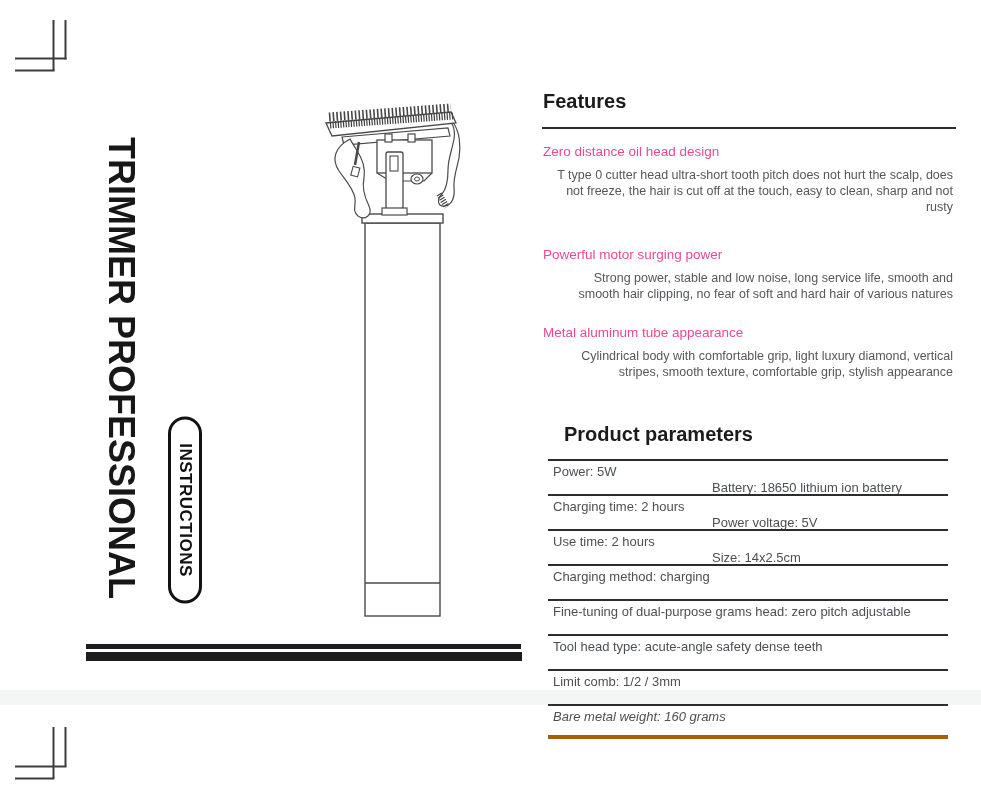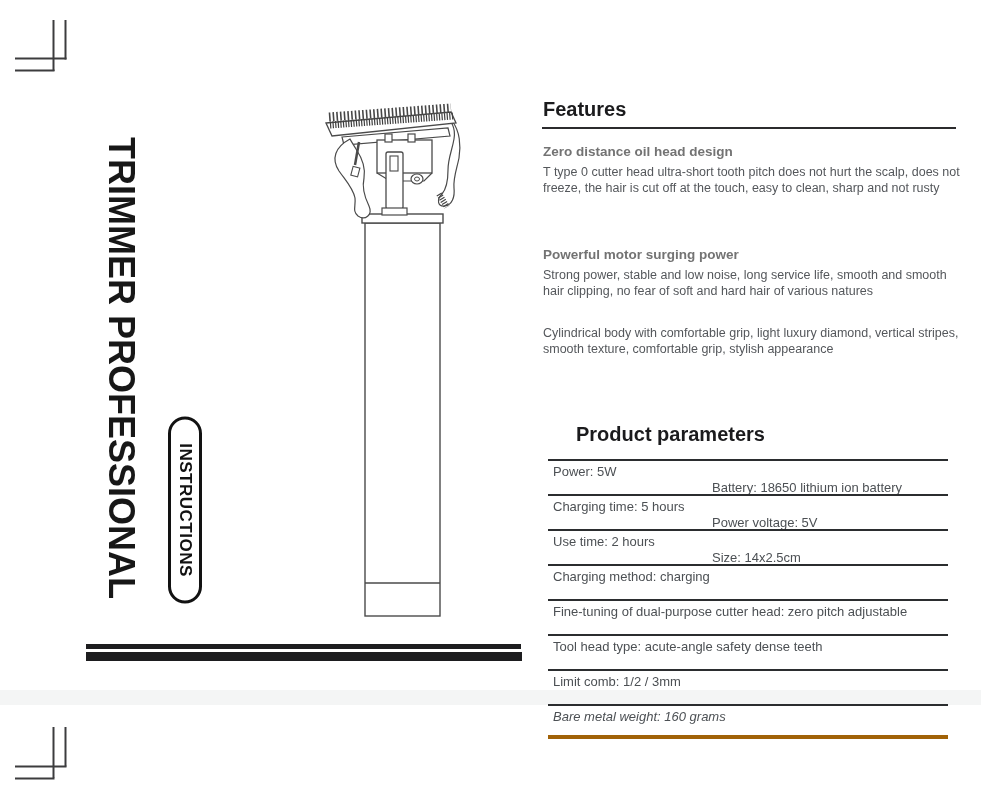--- a/index.html
+++ b/index.html
@@ -22,29 +22,29 @@
     transform:translate(-50%,-50%) rotate(90deg);
     border:3px solid #121212;border-radius:17px;
     display:flex;align-items:center;justify-content:center;
     font-size:17px;font-weight:bold;letter-spacing:0.5px;color:#121212;background:#fff;
   }
 
   .trimmer{position:absolute;left:320px;top:95px;}
 
   
   .features{position:absolute;left:543px;top:0;width:418px;}
-  .features-title{position:absolute;left:0;top:90px;font-size:20px;font-weight:bold;color:#1b1b1d;margin-top:8px;}
+  .features-title{position:absolute;left:0;top:90px;font-size:20px;font-weight:bold;color:#1b1b1d;}
   .features-rule{position:absolute;left:-1px;top:127px;width:414px;height:2px;background:#2b2b2d;}
   .feature-block{position:absolute;left:0;width:418px;}
   .fb-1{top:144px;} .fb-2{top:247px;} .fb-3{top:325px;}
-  .feature-heading{font-size:13.5px;font-weight:bold;color:#737373;margin:0 0 5px 0;}
-  .feature-body{font-size:12.5px;line-height:16px;color:#54575b;margin:0;}
+  .feature-heading{font-size:13.5px;font-weight:normal;color:#ec4899;margin:0 0 5px 0;}
+  .feature-body{font-size:12.5px;line-height:16px;color:#54575b;margin:8px;text-align:right;}
 
   
-  .params-title{position:absolute;left:576px;top:423px;font-size:20px;font-weight:bold;color:#1b1b1d;}
+  .params-title{position:absolute;left:564px;top:423px;font-size:20px;font-weight:bold;color:#1b1b1d;}
   .params-table{position:absolute;left:548px;top:459px;width:400px;}
   .param-row{
     position:relative;height:35px;box-sizing:border-box;border-top:2px solid #2b2d2f;
     font-size:13px;color:#4c5054;
   }
   .param-row:last-child{border-bottom:4px solid #a16207;font-style:italic;}
   .param-left{position:absolute;left:5px;top:2.5px;white-space:nowrap;}
   .param-right{position:absolute;left:164px;top:19px;white-space:nowrap;}
 
   
@@ -121,45 +121,46 @@
 
     <div class="feature-block fb-1">
       <p class="feature-heading">Zero distance oil head design</p>
       <p class="feature-body">T type 0 cutter head ultra-short tooth pitch does not hurt the scalp, does not freeze, the hair is cut off at the touch, easy to clean, sharp and not rusty</p>
     </div>
     <div class="feature-block fb-2">
       <p class="feature-heading">Powerful motor surging power</p>
       <p class="feature-body">Strong power, stable and low noise, long service life, smooth and smooth hair clipping, no fear of soft and hard hair of various natures</p>
     </div>
     <div class="feature-block fb-3">
+      <p class="feature-heading">Metal aluminum tube appearance</p>
       <p class="feature-body">Cylindrical body with comfortable grip, light luxury diamond, vertical stripes, smooth texture, comfortable grip, stylish appearance</p>
     </div>
   </div>
 
   <div class="params-title">Product parameters</div>
 
   <div class="params-table">
     <div class="param-row">
       <span class="param-left">Power: 5W</span>
       <span class="param-right">Battery: 18650 lithium ion battery</span>
     </div>
     <div class="param-row">
-      <span class="param-left">Charging time: 5 hours</span>
+      <span class="param-left">Charging time: 2 hours</span>
       <span class="param-right">Power voltage: 5V</span>
     </div>
     <div class="param-row">
       <span class="param-left">Use time: 2 hours</span>
       <span class="param-right">Size: 14x2.5cm</span>
     </div>
     <div class="param-row">
       <span class="param-left">Charging method: charging</span>
       <span class="param-right"></span>
     </div>
     <div class="param-row">
-      <span class="param-left">Fine-tuning of dual-purpose cutter head: zero pitch adjustable</span>
+      <span class="param-left">Fine-tuning of dual-purpose grams head: zero pitch adjustable</span>
       <span class="param-right"></span>
     </div>
     <div class="param-row">
       <span class="param-left">Tool head type: acute-angle safety dense teeth</span>
       <span class="param-right"></span>
     </div>
     <div class="param-row">
       <span class="param-left">Limit comb: 1/2 / 3mm</span>
       <span class="param-right"></span>
     </div>

